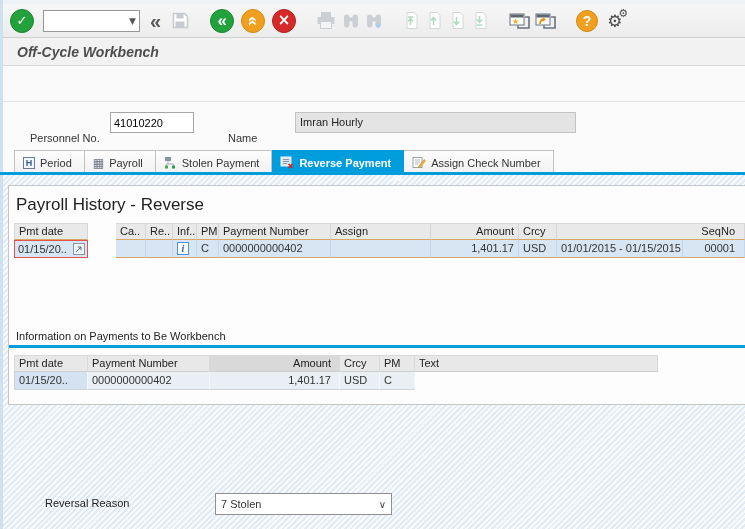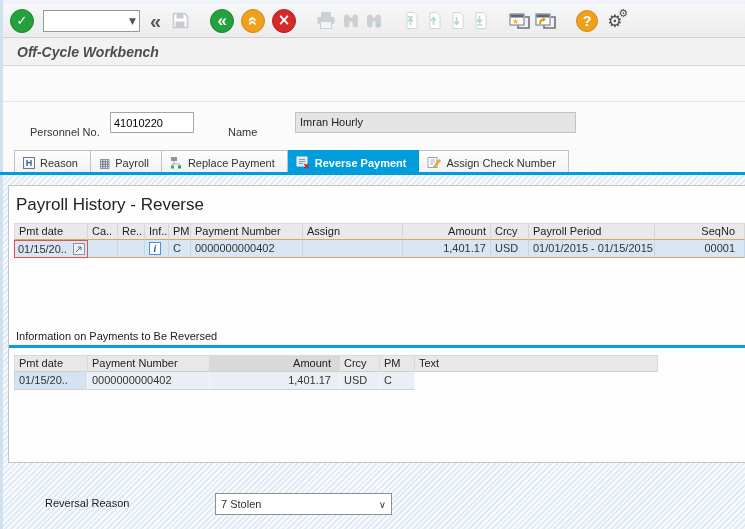--- a/index.html
+++ b/index.html
@@ -37,21 +37,21 @@
   .gears { font-family:"DejaVu Sans",sans-serif; color:#4b4b4b; font-size:17px; position:relative; }
   .gears .g2 { position:absolute; font-size:11px; left:11px; top:-4px; }
 
   
   .titlebar { position:absolute; left:3px; right:0; top:38px; height:28px; background:#f2f2f2;
     border-bottom:1px solid #d8d8d8; display:flex; align-items:center; padding-left:14px; }
   .titlebar .t { font-size:14px; font-weight:bold; font-style:italic; color:#4d4d4d; }
   .appband { position:absolute; left:3px; right:0; top:66px; height:36px; background:#fafafa;
     border-bottom:1px solid #e4e4e4; }
   .fieldsband { position:absolute; left:3px; right:0; top:102px; height:73px; background:#fbfbfb; }
-  .lbl { position:absolute; top:24px; color:#333; }
+  .lbl { position:absolute; top:30px; color:#333; }
   .inp { position:absolute; top:10px; height:21px; background:#fff; border:1px solid #a6a6a6;
     font:11px "Liberation Sans",sans-serif; padding:0 3px; }
   .ro-field { position:absolute; top:10px; height:21px; background:#e4e4e4; border:1px solid #c3c3c3;
     line-height:19px; padding:0 4px; color:#222; }
 
   
   .tabstrip { position:absolute; left:11px; bottom:0; height:25px; display:flex; }
   .tab { height:25px; display:flex; align-items:center; padding:0 12px 0 8px; gap:5px;
     background:linear-gradient(#fdfdfd,#f1f1f1); border:1px solid #c2c2c2; border-left:none;
     color:#333; cursor:default; }
@@ -59,34 +59,34 @@
   .tab.sel { background:#009ddc; border-color:#009ddc; color:#fff;font-weight:bold; }
   .tab-ic { display:flex; align-items:center; }
   .hist-box { width:12px; height:12px; border:1px solid #6a7a96; color:#3a5a8a; font-size:9px;
     font-weight:bold; display:flex; align-items:center; justify-content:center; background:#f4f7fa; }
   .calc-glyph { font-family:"DejaVu Sans",sans-serif; color:#6a7686; font-size:12px; }
   .tabline { position:absolute; left:0; right:0; top:172px; height:3px; background:#009ddc; }
   .tabnotch { position:absolute; top:175px; left:392px; width:0; height:0;
     border-left:6px solid transparent; border-right:6px solid transparent; border-bottom:6px solid #f6f9fb; }
 
   
-  .panel { position:absolute; left:8px; top:185px; width:737px; height:278px; background:#fdfdfd;
+  .panel { position:absolute; left:8px; top:185px; width:737px; height:220px; background:#fdfdfd;
     border:1px solid #c5c5c5; border-right:none; }
   .panel-title { font-size:17px; color:#222; padding:9px 0 8px 7px; }
 
   .grid { margin-left:5px; }
   .grow { display:flex; }
   .grow > div { height:18px; line-height:17px; padding:0 4px; overflow:hidden; white-space:nowrap; }
   .t1 .hrow > div { background:#e9e9e9; border-top:1px solid #d9d9d9; border-right:1px solid #d6d6d6;
     border-bottom:1px solid #d8a568; height:17px; line-height:15px; color:#222; }
   .t1 .hrow > div:first-child { border-left:1px solid #d9d9d9; }
   .t1 .drow > div { background:#d8e6f4; border-right:1px solid #c3d6ea; border-bottom:1px solid #d8a568; }
   .t1 .drow > div:first-child { border:1px solid #e0524e; display:flex; align-items:center;
     justify-content:space-between; padding:0 2px 0 3px; }
-  .c-pmt{width:74px;} .c-ca{width:30px;} .c-re{width:27px;} .c-inf{width:24px;} .c-pm{width:22px;}
+  .c-pmt{width:74px;} .c-ca{width:30px;margin-left:28px;} .c-re{width:27px;} .c-inf{width:24px;} .c-pm{width:22px;}
   .c-pay{width:112px;} .c-rsn{width:100px;} .c-amt{width:88px; text-align:right;}
   .c-cur{width:38px;} .c-per{width:126px;} .c-seq{flex:1; text-align:right; padding-right:9px !important;}
   .i-ic { display:inline-block; width:12px; height:13px; background:#fff; border:1px solid #4a90d9;
     color:#1a62c0; font:bold italic 10px "Liberation Serif",serif; text-align:center; line-height:12px; }
   .vh-ic { width:12px; height:12px; background:#eef3f8; border:1px solid #8a98a6; flex:none;
     display:flex; align-items:center; justify-content:center; }
 
   .divider { margin-top:72px; }
   .divider .d-lbl { padding:0 0 3px 7px; color:#222; }
   .divider .d-line { height:3px; background:#0a9ddd; }
@@ -240,36 +240,36 @@
 
 <div class="fieldsband">
   <span class="lbl" style="left:27px;">Personnel No.</span>
   <input class="inp" style="left: 107px; width: 84px;" value="41010220">
   <span class="lbl" style="left:225px;">Name</span>
   <div class="ro-field" style="left:292px; width:281px;">Imran Hourly</div>
 
   <div class="tabstrip">
     <div class="tab">
       <span class="tab-ic hist-box">H</span>
-      <span>Reason</span>
+      <span>Period</span>
     </div>
     <div class="tab">
       <span class="tab-ic calc-glyph">▦</span>
       <span>Payroll</span>
     </div>
     <div class="tab">
       <span class="tab-ic">
         <svg width="13" height="13" viewBox="0 0 13 13">
             <rect x="1" y="1" width="6" height="4" fill="#8a94a0"></rect>
             <path d="M4 5 v3 M2.5 8 h7 M2.5 8 v1.5 M9.5 8 v1.5" stroke="#aab2ba" fill="none"></path>
             <rect x="1" y="9.5" width="3" height="3" fill="#3fae5a"></rect>
             <rect x="8" y="9.5" width="3" height="3" fill="#2f9e4a"></rect>
           </svg>
       </span>
-      <span>Replace Payment</span>
+      <span>Stolen Payment</span>
     </div>
     <div class="tab sel">
       <span class="tab-ic">
         <svg width="14" height="13" viewBox="0 0 14 13">
             <rect x="1" y="1" width="10" height="9" fill="#dde6ef" stroke="#f0f4f8"></rect>
             <path d="M3 3.5 h6 M3 5.5 h6 M3 7.5 h4" stroke="#8a98a8"></path>
             <path d="M8.5 8 l4 4 M12.5 8 l-4 4" stroke="#cc2222" stroke-width="1.7"></path>
           </svg>
       </span>
       <span>Reverse Payment</span>
@@ -296,21 +296,20 @@
     <div class="grow hrow">
       <div class="c-pmt">Pmt date</div>
       <div class="c-ca">Ca..</div>
       <div class="c-re">Re..</div>
       <div class="c-inf">Inf..</div>
       <div class="c-pm">PM</div>
       <div class="c-pay">Payment Number</div>
       <div class="c-rsn">Assign</div>
       <div class="c-amt">Amount</div>
       <div class="c-cur">Crcy</div>
-      <div class="c-per">Payroll Period</div>
       <div class="c-seq">SeqNo</div>
     </div>
     <div class="grow drow">
       <div class="c-pmt">
         <span>01/15/20..</span>
         <span class="vh-ic">
           <svg width="8" height="8" viewBox="0 0 8 8">
               <path d="M1 7 L6 2 M6 2 H2.8 M6 2 V5.2" stroke="#5a6a78" fill="none"></path>
             </svg>
         </span>
@@ -322,21 +321,21 @@
       <div class="c-pay">0000000000402</div>
       <div class="c-rsn"></div>
       <div class="c-amt">1,401.17</div>
       <div class="c-cur">USD</div>
       <div class="c-per">01/01/2015 - 01/15/2015</div>
       <div class="c-seq">00001</div>
     </div>
   </div>
 
   <div class="divider">
-    <div class="d-lbl">Information on Payments to Be Reversed</div>
+    <div class="d-lbl">Information on Payments to Be Workbench</div>
     <div class="d-line"></div>
   </div>
 
   <div class="grid t2">
     <div class="grow hrow">
       <div class="c2-pmt">Pmt date</div>
       <div class="c2-pay">Payment Number</div>
       <div class="c2-amt h-amt">Amount</div>
       <div class="c2-cur">Crcy</div>
       <div class="c2-pm">PM</div>

